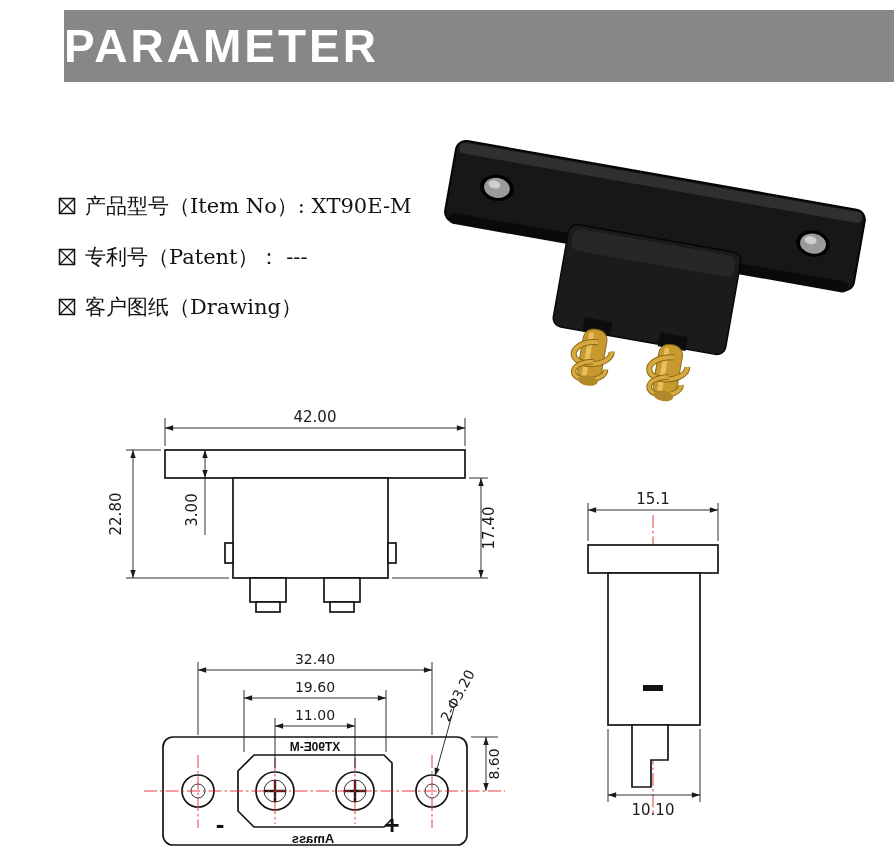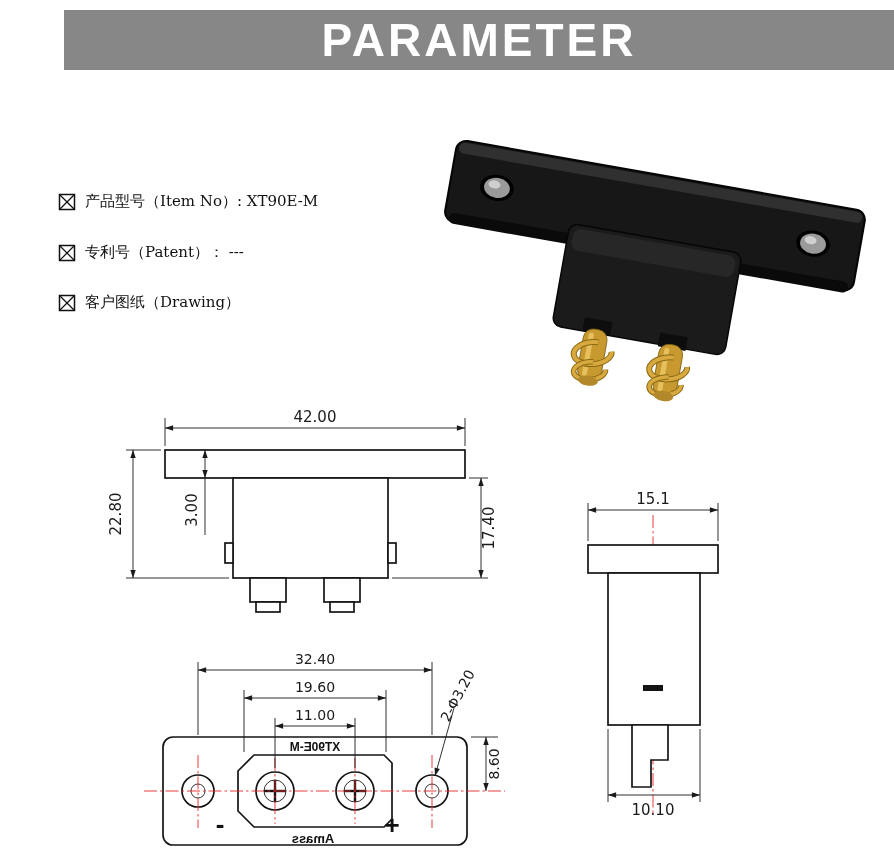--- a/index.html
+++ b/index.html
@@ -1,25 +1,25 @@
 <!DOCTYPE html>
 <html><head>
 <meta charset="utf-8">
 <style>
   html,body{margin:0;padding:0;background:#ffffff;}
   .page{position:relative;width:894px;height:862px;background:#ffffff;overflow:hidden;
         font-family:"Liberation Sans",sans-serif;}
-  .banner{position:absolute;left:64px;top:10px;width:830px;height:60px;background:#878787;
-          display:flex;align-items:center;justify-content:center;}
+  .banner{position:absolute;left:64px;top:10px;width:830px;height:72px;background:#878787;
+          display:flex;align-items:center;justify-content:flex-start;}
   .banner h1{margin:0;color:#ffffff;font-size:46px;font-weight:900;letter-spacing:3px;
              font-family:"Liberation Sans",sans-serif;}
   .specs{position:absolute;left:58px;top:0;}
   .spec-row{position:absolute;left:0;display:flex;align-items:center;gap:9px;white-space:nowrap;}
   .spec-row.r1{top:192px;} .spec-row.r2{top:243px;text-align:right;} .spec-row.r3{top:293px;text-align:right;}
-  .spec-text{font-family:"DejaVu Serif","Liberation Serif",serif;font-size:15px;color:#111111;}
+  .spec-text{font-family:"DejaVu Serif","Liberation Serif",serif;font-size:21px;color:#111111;}
   svg{position:absolute;}
   .photo{left:420px;top:100px;}
   .front-view{left:100px;top:405px;}
   .side-view{left:545px;top:480px;}
   .face-view{left:130px;top:640px;}
   .part{fill:#ffffff;stroke:#141414;stroke-width:1.7;}
   .thin{stroke:#1a1a1a;stroke-width:0.9;fill:none;}
   .dim{font-family:"DejaVu Sans",sans-serif;font-size:15px;fill:#1a1a1a;}
   .dim2{font-family:"DejaVu Sans",sans-serif;font-size:14px;fill:#1a1a1a;}
   .cl{stroke:#e8262a;stroke-width:0.9;fill:none;stroke-dasharray:13 3 2.5 3;}

